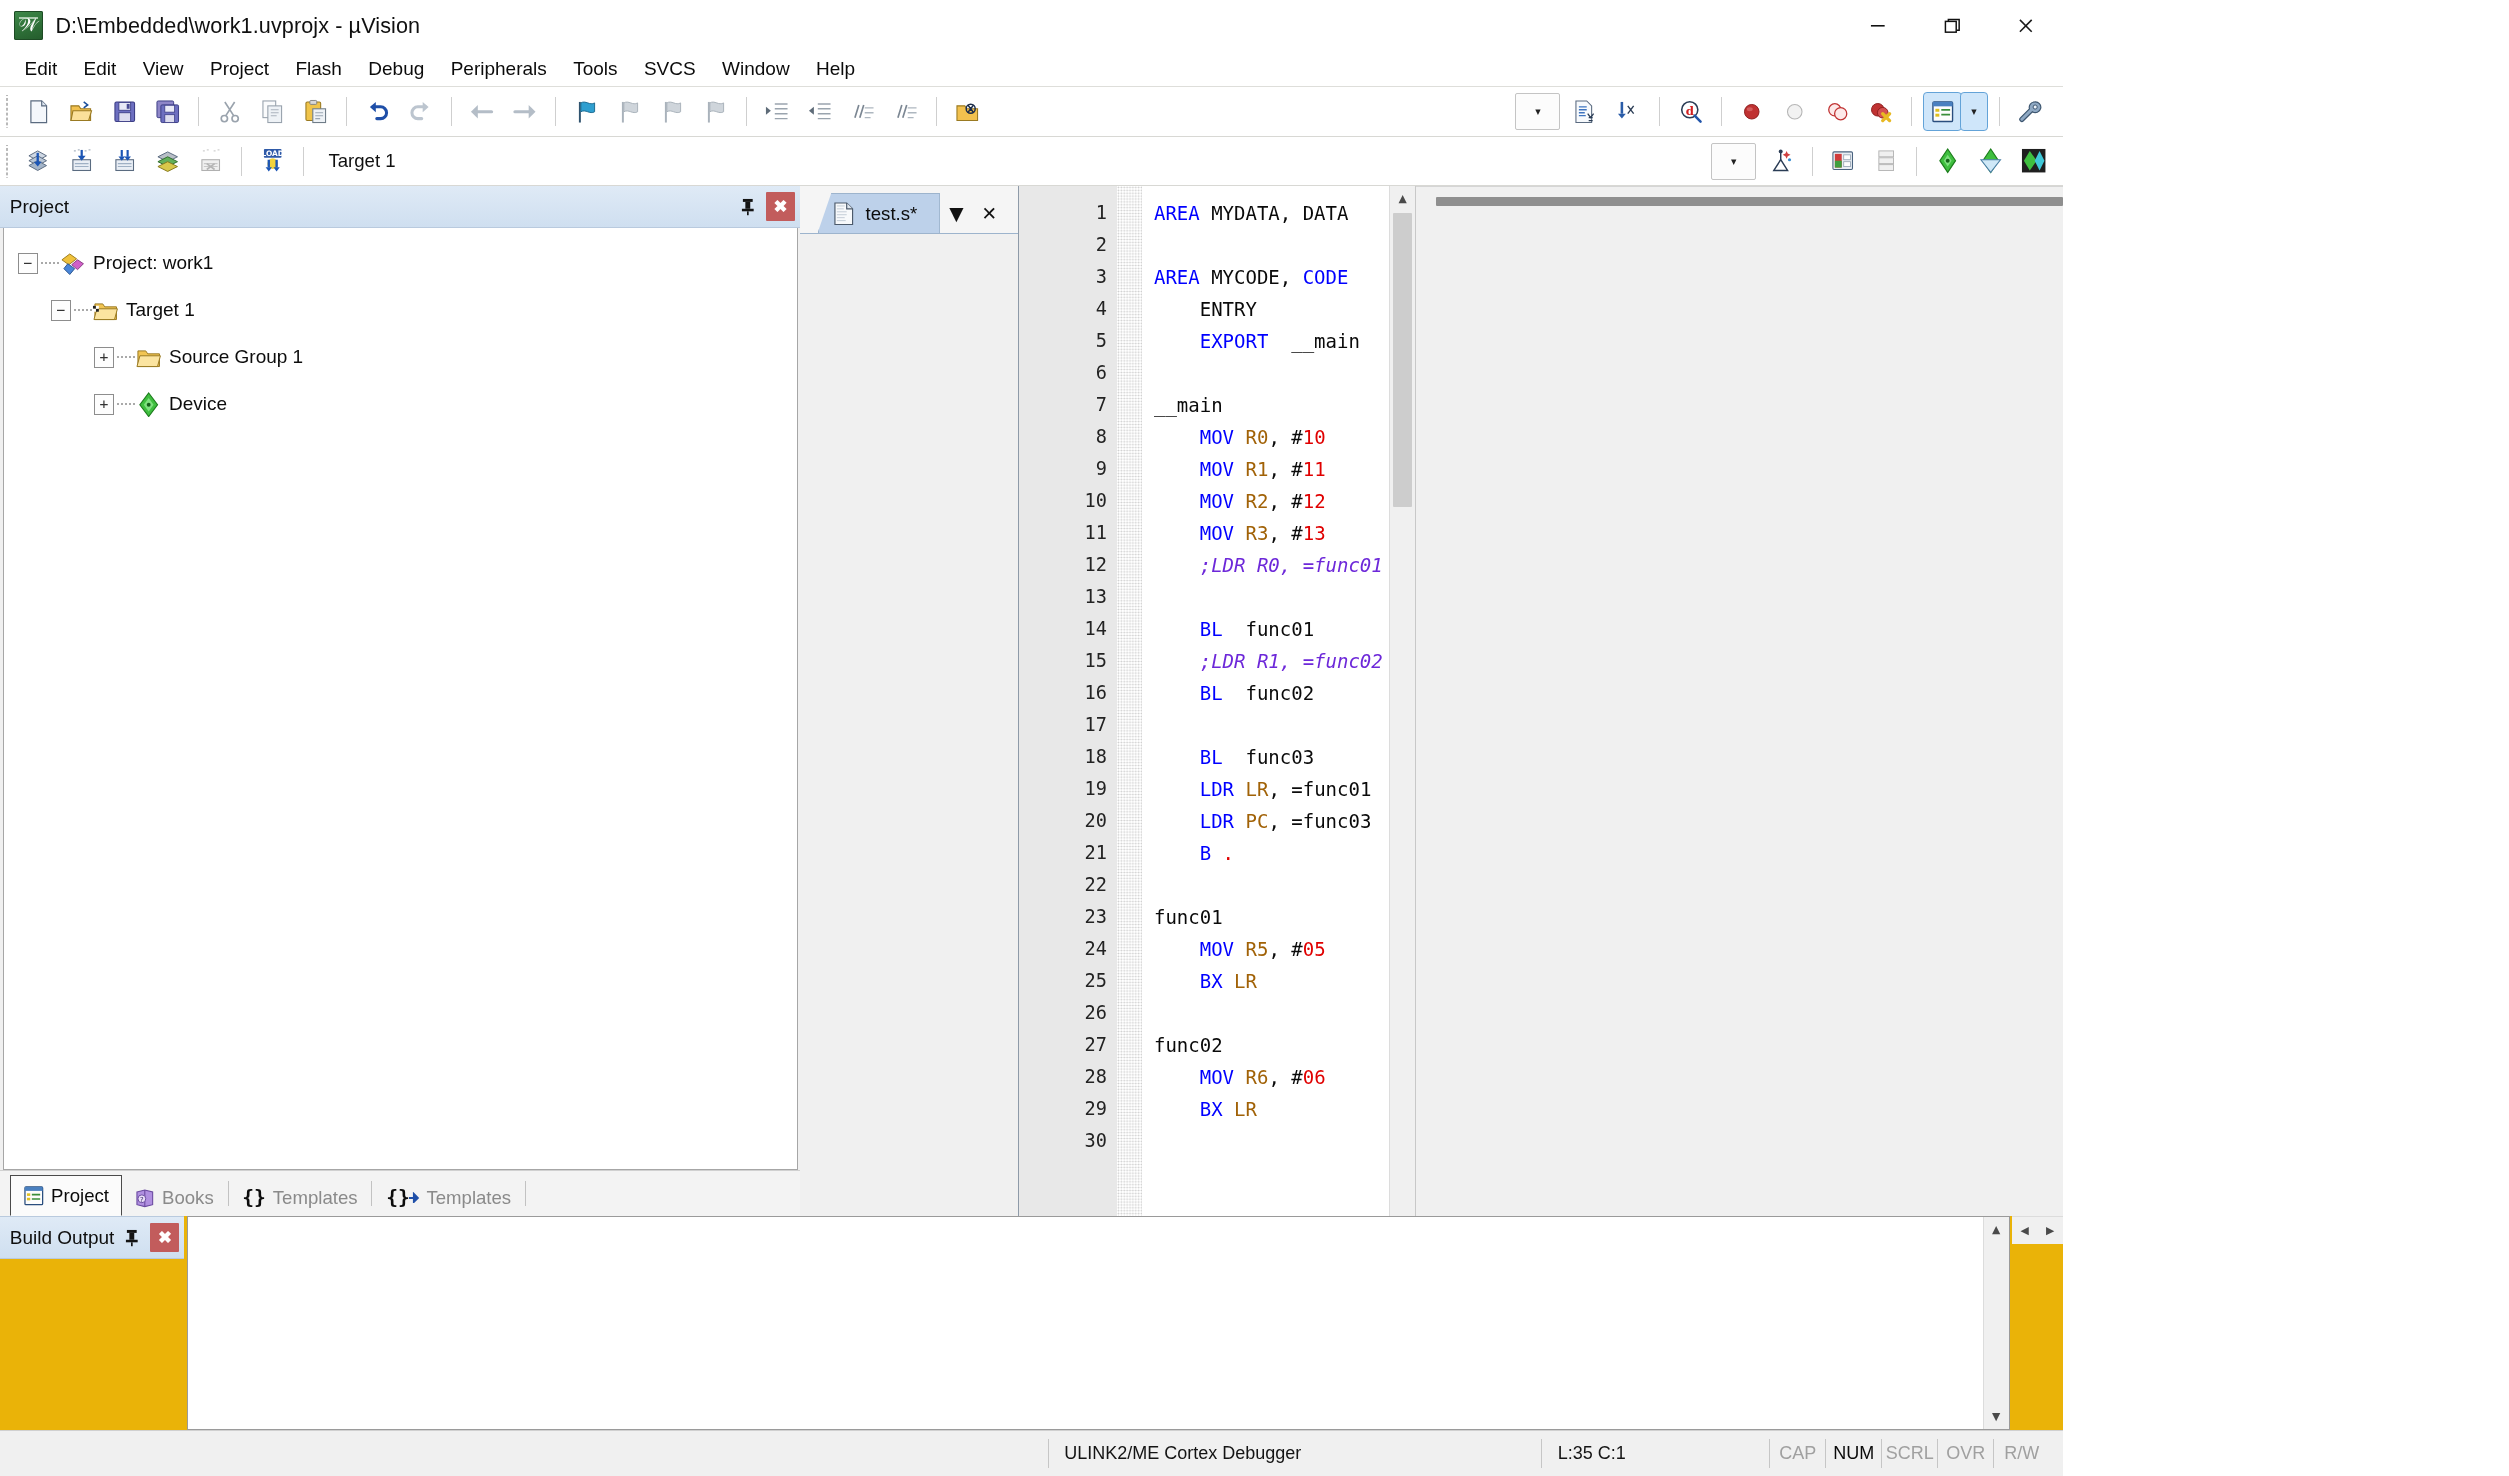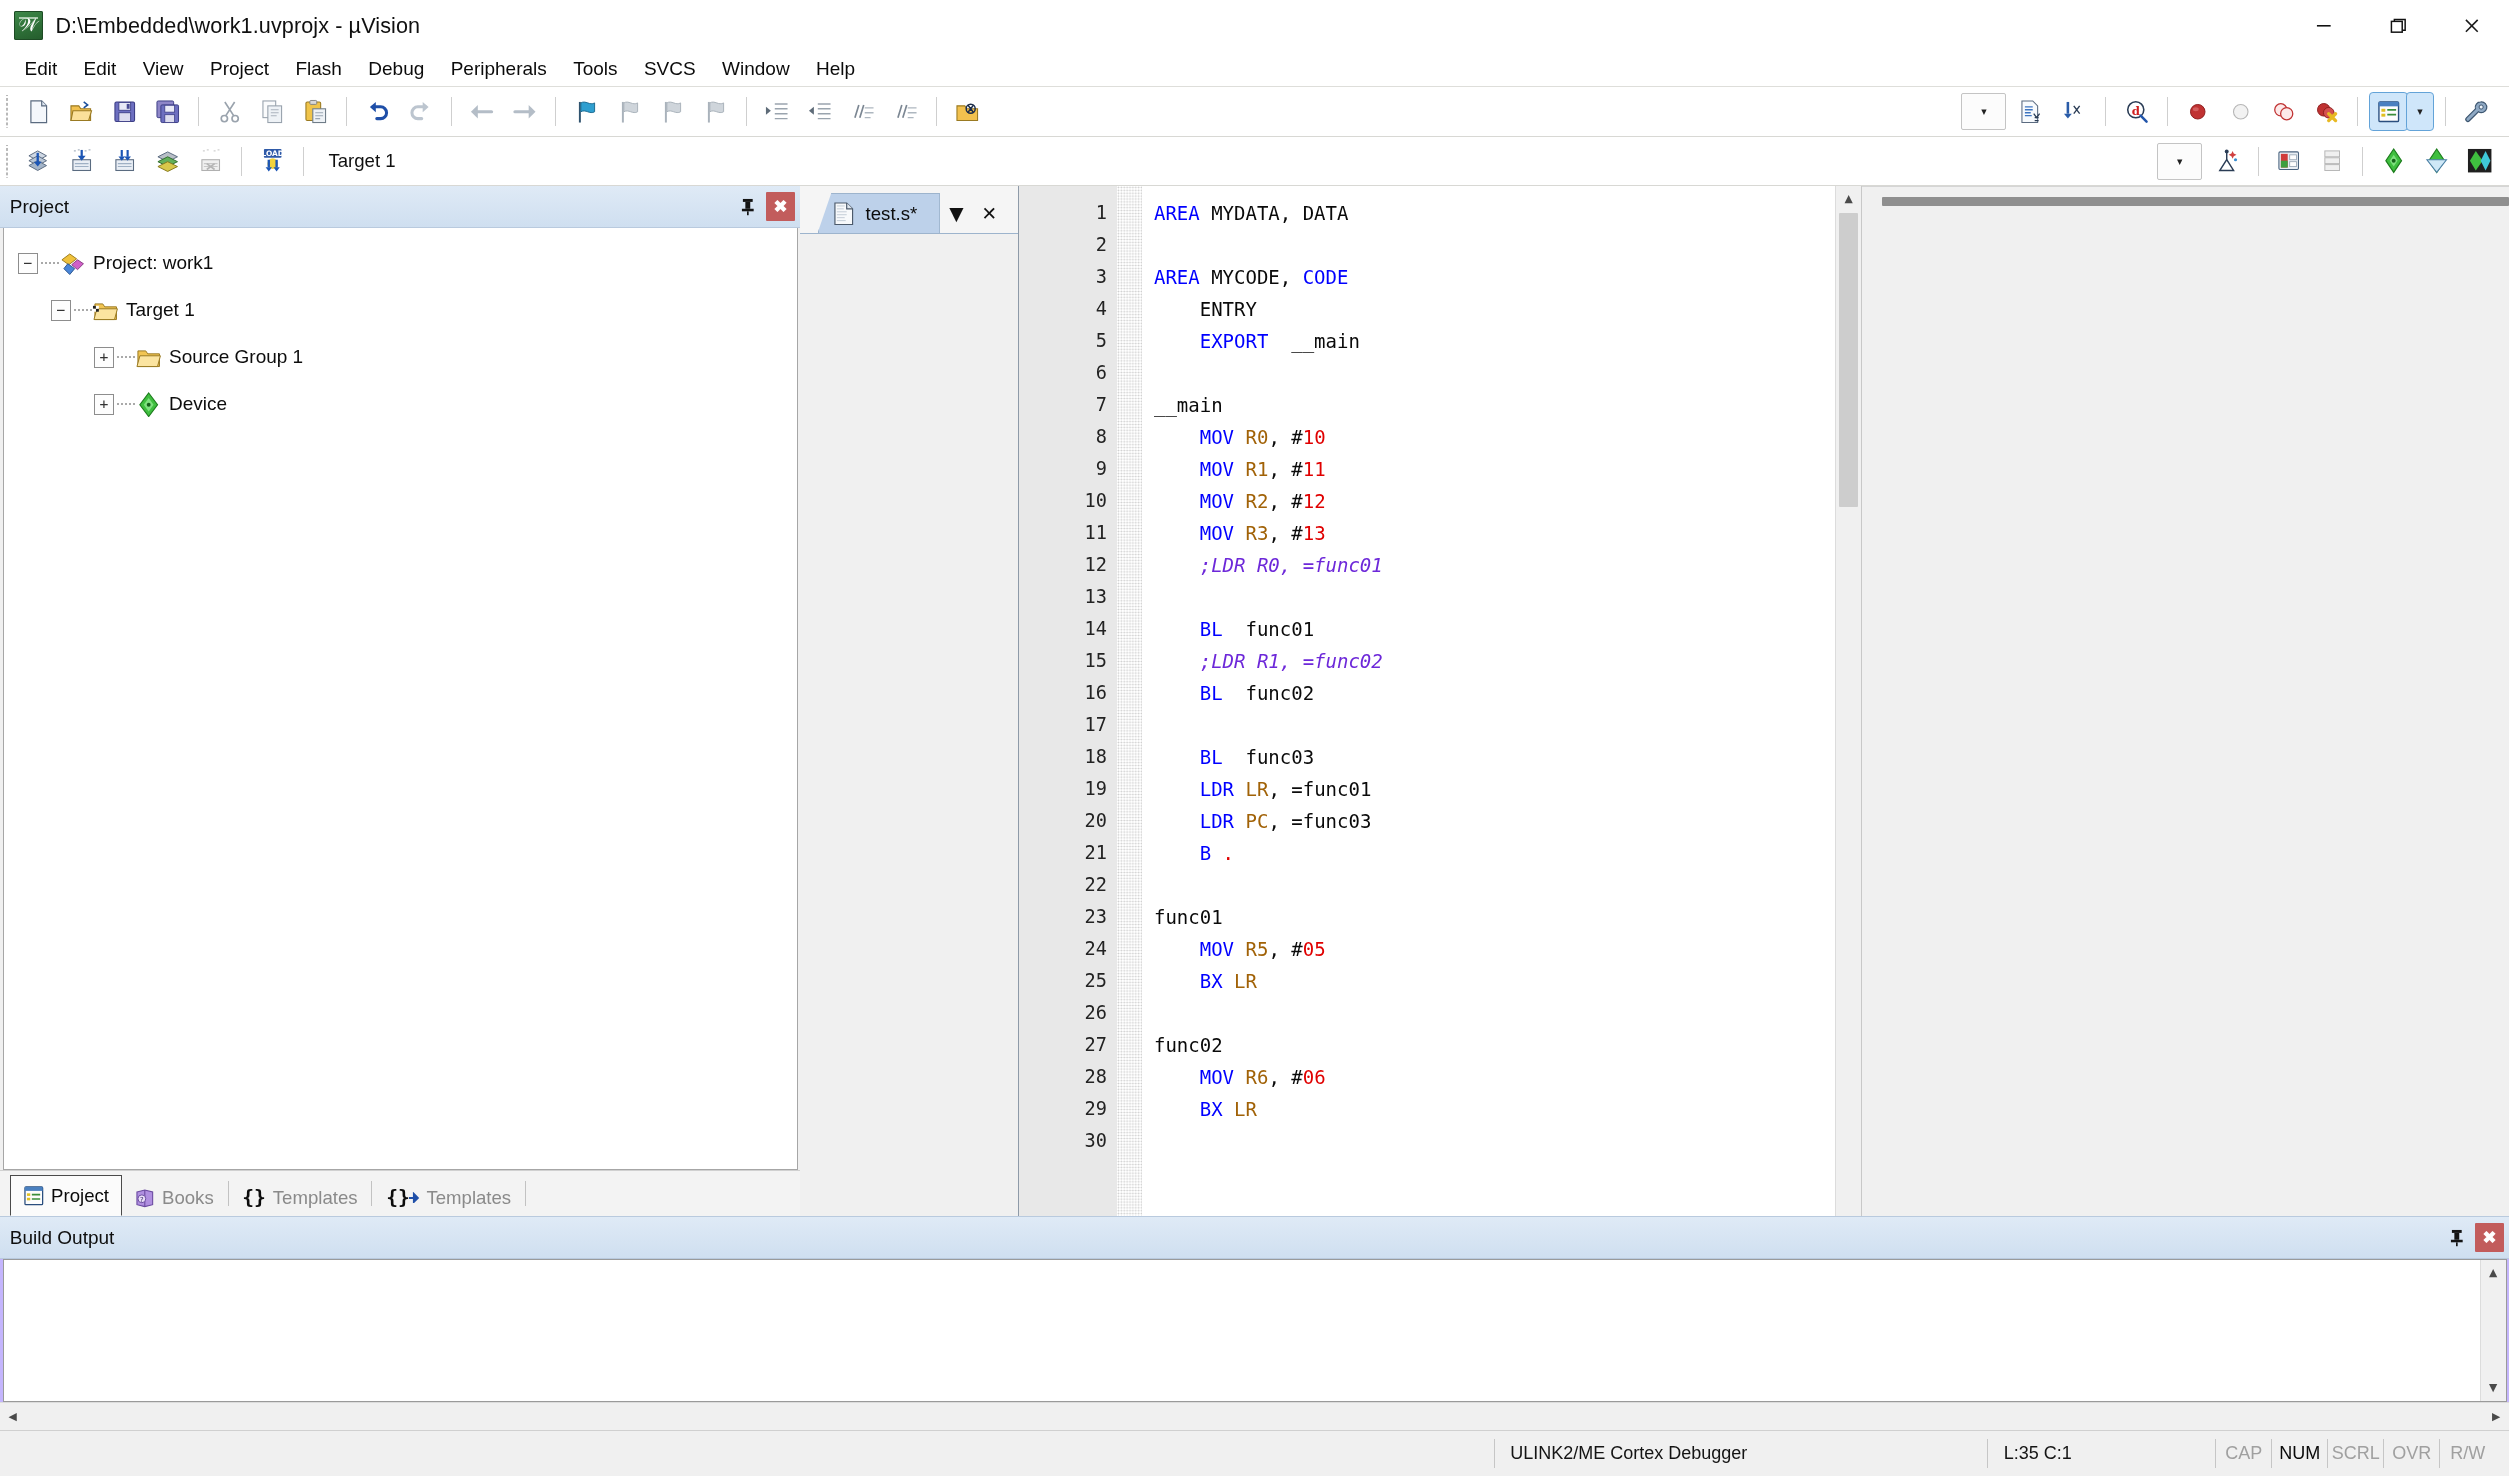--- a/index.html
+++ b/index.html
@@ -3,21 +3,21 @@
 <meta charset="utf-8">
 <title>uVision</title>
 <style>
   html,body{margin:0;padding:0;}
   body{
     width:2509px;height:1476px;overflow:hidden;
     background:#ffffff;
     font-family:"Liberation Sans", sans-serif;
     -webkit-font-smoothing:antialiased;
   }
-  .app{position:relative;width:2509px;height:1476px;display:flex;flex-direction:column;background:#f0f0f0;justify-content:center;}
+  .app{position:relative;width:2063px;height:1476px;display:flex;flex-direction:column;background:#f0f0f0;justify-content:center;}
 
   
   .titlebar{height:51px;background:#ffffff;display:flex;align-items:center;flex:0 0 auto;}
   .title-icon{width:29px;height:29px;margin-left:13.7px;margin-right:12.7px;border-radius:2px;
     background:linear-gradient(160deg,#3f8a4a 0%,#2e7038 55%,#245c2c 100%);
     position:relative;box-shadow:inset 0 0 0 1px #1d4a24;flex:0 0 auto;}
   .title-icon:before{content:"\1D4B2";position:absolute;left:0;right:0;top:-1px;text-align:center;
     font-size:18.6px;color:#ffffff;font-family:"DejaVu Sans",sans-serif;line-height:29px;}
   .title-icon:after{content:"";position:absolute;left:4.9px;right:4.9px;top:5.9px;height:2px;background:#eaf5ea;opacity:.65;}
   .title-text{font-size:21.6px;color:#101010;letter-spacing:0.1px;}
@@ -113,21 +113,21 @@
   .c{color:#6d28d9;font-style:italic;}   
   .hscroll{height:29px;background:#f0f0f0;border-top:1px solid #d5d5d5;display:flex;align-items:center;flex:0 0 auto;}
   .hthumb{height:8.8px;background:#8f8f8f;border-radius:1px;margin-left:19.6px;width:627px;}
   .vscroll{width:25.5px;background:#f0f0f0;flex:0 0 auto;display:flex;flex-direction:column;align-items:center;
     border-left:1px solid #dcdcdc;}
   .vbtn{width:25.5px;height:25.5px;display:flex;align-items:center;justify-content:center;font-size:10.8px;
     color:#4a4a4a;font-family:"DejaVu Sans",sans-serif;background:#f0f0f0;}
   .vthumb{width:19.6px;height:294px;background:#cdcdcd;border-radius:1px;margin-top:1px;}
 
   
-  .build-panel{height:214px;display:flex;flex-direction:column;flex:0 0 auto;background:#c4b5fd;}
+  .build-panel{height:214px;display:flex;flex-direction:row;flex:0 0 auto;background:#eab308;}
   .build-head{height:41px;display:flex;align-items:center;flex:0 0 auto;
     background:linear-gradient(180deg,#dfeaf6 0%,#cfdff0 100%);border-top:1px solid #b9cade;border-bottom:1px solid #b9cade;}
   .build-body{flex:1 1 auto;display:flex;min-height:0;background:#ffffff;border:1px solid #9a9a9a;margin:0 2px 0 2.9px;}
   .build-text{flex:1 1 auto;font-family:"DejaVu Sans Mono","Liberation Mono",monospace;font-size:17.6px;
     color:#111;padding:5.9px 9.8px;white-space:pre-wrap;overflow:hidden;}
   .build-vs{width:25.5px;background:#f0f0f0;border-left:1px solid #dcdcdc;display:flex;flex-direction:column;}
   .build-hs{height:27.4px;background:#f0f0f0;display:flex;align-items:center;flex:0 0 auto;border-top:1px solid #dcdcdc;}
   .hbtn-sm{width:25.5px;height:25.5px;display:flex;align-items:center;justify-content:center;font-size:10.8px;color:#4a4a4a;
     font-family:"DejaVu Sans",sans-serif;}
 

